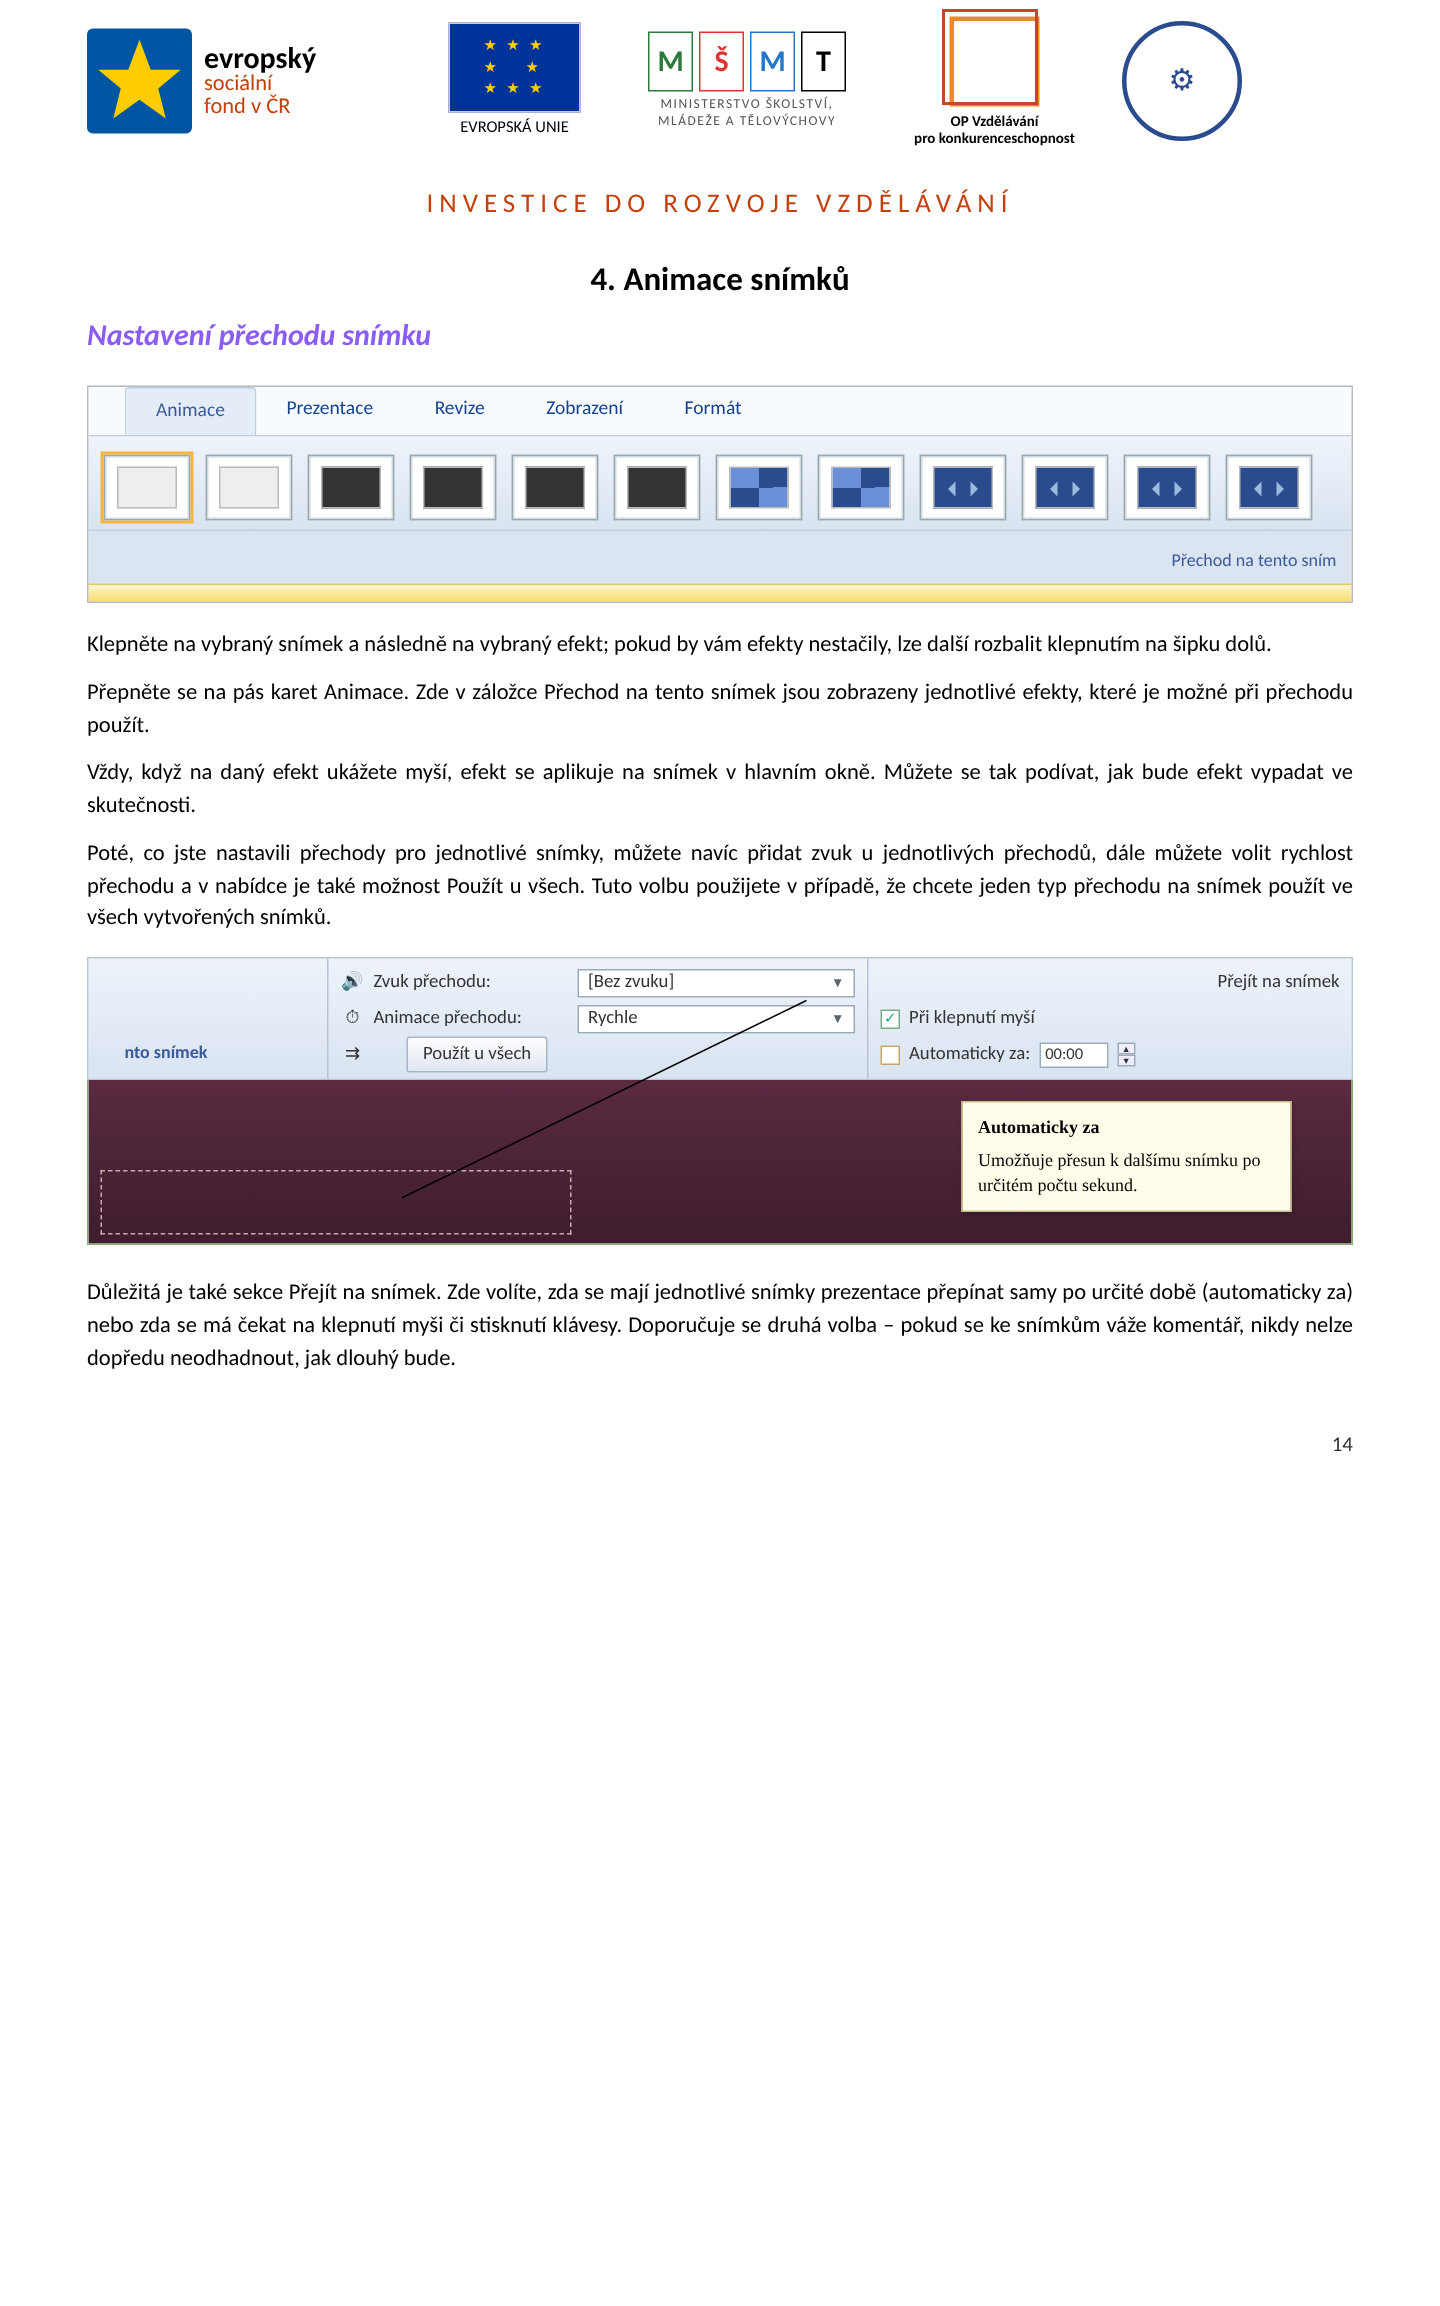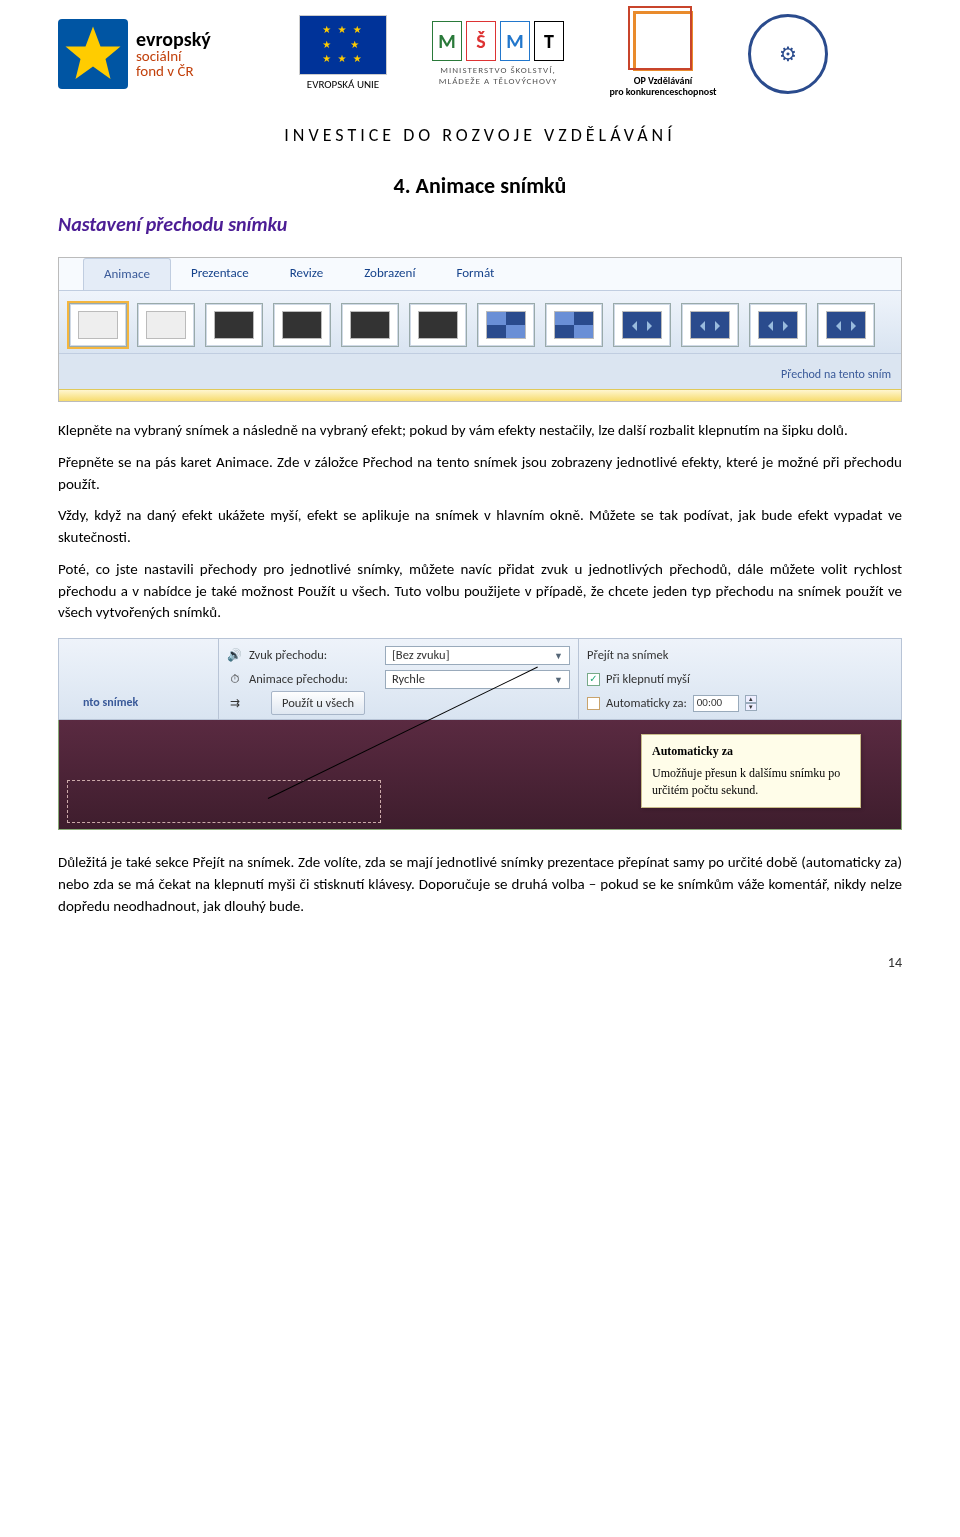--- a/index.html
+++ b/index.html
@@ -44,25 +44,25 @@
   .msmt-sub { font-size:9px; color:#555; letter-spacing:1px; line-height:1.2; }
 
   .logo-op { width:130px; text-align:center; }
   .op-box { width:60px; height:60px; border:3px solid #e98b2c; margin:0 auto; position:relative; }
   .op-box::before { content:""; position:absolute; left:-8px; top:-8px; width:60px; height:60px; border:2px solid #c8442b; }
   .op-text { font-size:10px; font-weight:bold; margin-top:4px; line-height:1.1; }
 
   .logo-tech { width:80px; height:80px; border:3px solid #2a4b8d; border-radius:50%;
     display:flex; align-items:center; justify-content:center; color:#2a4b8d; font-size:20px; }
 
-  .invest-line { text-align:center; font-size:18px; letter-spacing:4px; color:#000000; padding:14px 0 22px; }
+  .invest-line { text-align:center; font-size:18px; letter-spacing:4px; color:#c2410c; padding:14px 0 22px; }
 
   
   .section-title { text-align:center; font-size:22px; font-weight:bold; margin-bottom:4px; }
-  .subsection { color:#4c1d95; font-size:20px; font-style:italic; font-weight:bold; margin:8px 0 18px; }
+  .subsection { color:#8b5cf6; font-size:20px; font-style:italic; font-weight:bold; margin:8px 0 18px; }
 
   
   .ribbon1 { border:1px solid #bbb; background:#e4ecf7; margin-bottom:18px; overflow:hidden; }
   .ribbon-tabs { display:flex; background:#f7fafe; border-bottom:1px solid #c0cde0;padding-left:24px; }
   .ribbon-tab { padding:6px 20px; font-size:13px; color:#15428b; border-right:1px solid transparent; }
   .ribbon-tab.active { background:#e4ecf7; border:1px solid #c0cde0; border-bottom:none; border-radius:3px 3px 0 0; color:#3a5a99; font-weight:normal; }
   .ribbon-gallery { display:flex; gap:10px; padding:12px 10px 6px; background:linear-gradient(#eff4fb,#d9e4f1); align-items:center; }
   .gallery-item { width:58px; height:44px; background:#fff; border:1px solid #9aa; box-shadow:0 0 0 1px #cfd9e6 inset; display:flex; align-items:center; justify-content:center; }
   .gallery-item.sel { outline:2px solid #f4b63f; }
   .gi-inner { width:40px; height:28px; background:#eee; border:1px solid #bbb; }
@@ -243,21 +243,21 @@
             <span>Rychle</span>
             <span class="dd">▼</span>
           </div>
         </div>
         <div class="r2-row">
           <span class="r2-icon">⇉</span>
           <span class="r2-button">Použít u všech</span>
         </div>
       </div>
       <div class="r2-right">
-        <div class="r2-row" style="font-weight:normal; color:#333;">
+        <div class="r2-row" style="font-weight:normal; color:#333;justify-content:flex-end;">
           <span>Přejít na snímek</span>
         </div>
         <div class="r2-row">
           <span class="r2-chk">✓</span>
           <span>Při klepnutí myší</span>
         </div>
         <div class="r2-row">
           <span class="r2-chk empty">✓</span>
           <span>Automaticky za:</span>
           <span class="r2-time">00:00</span>

